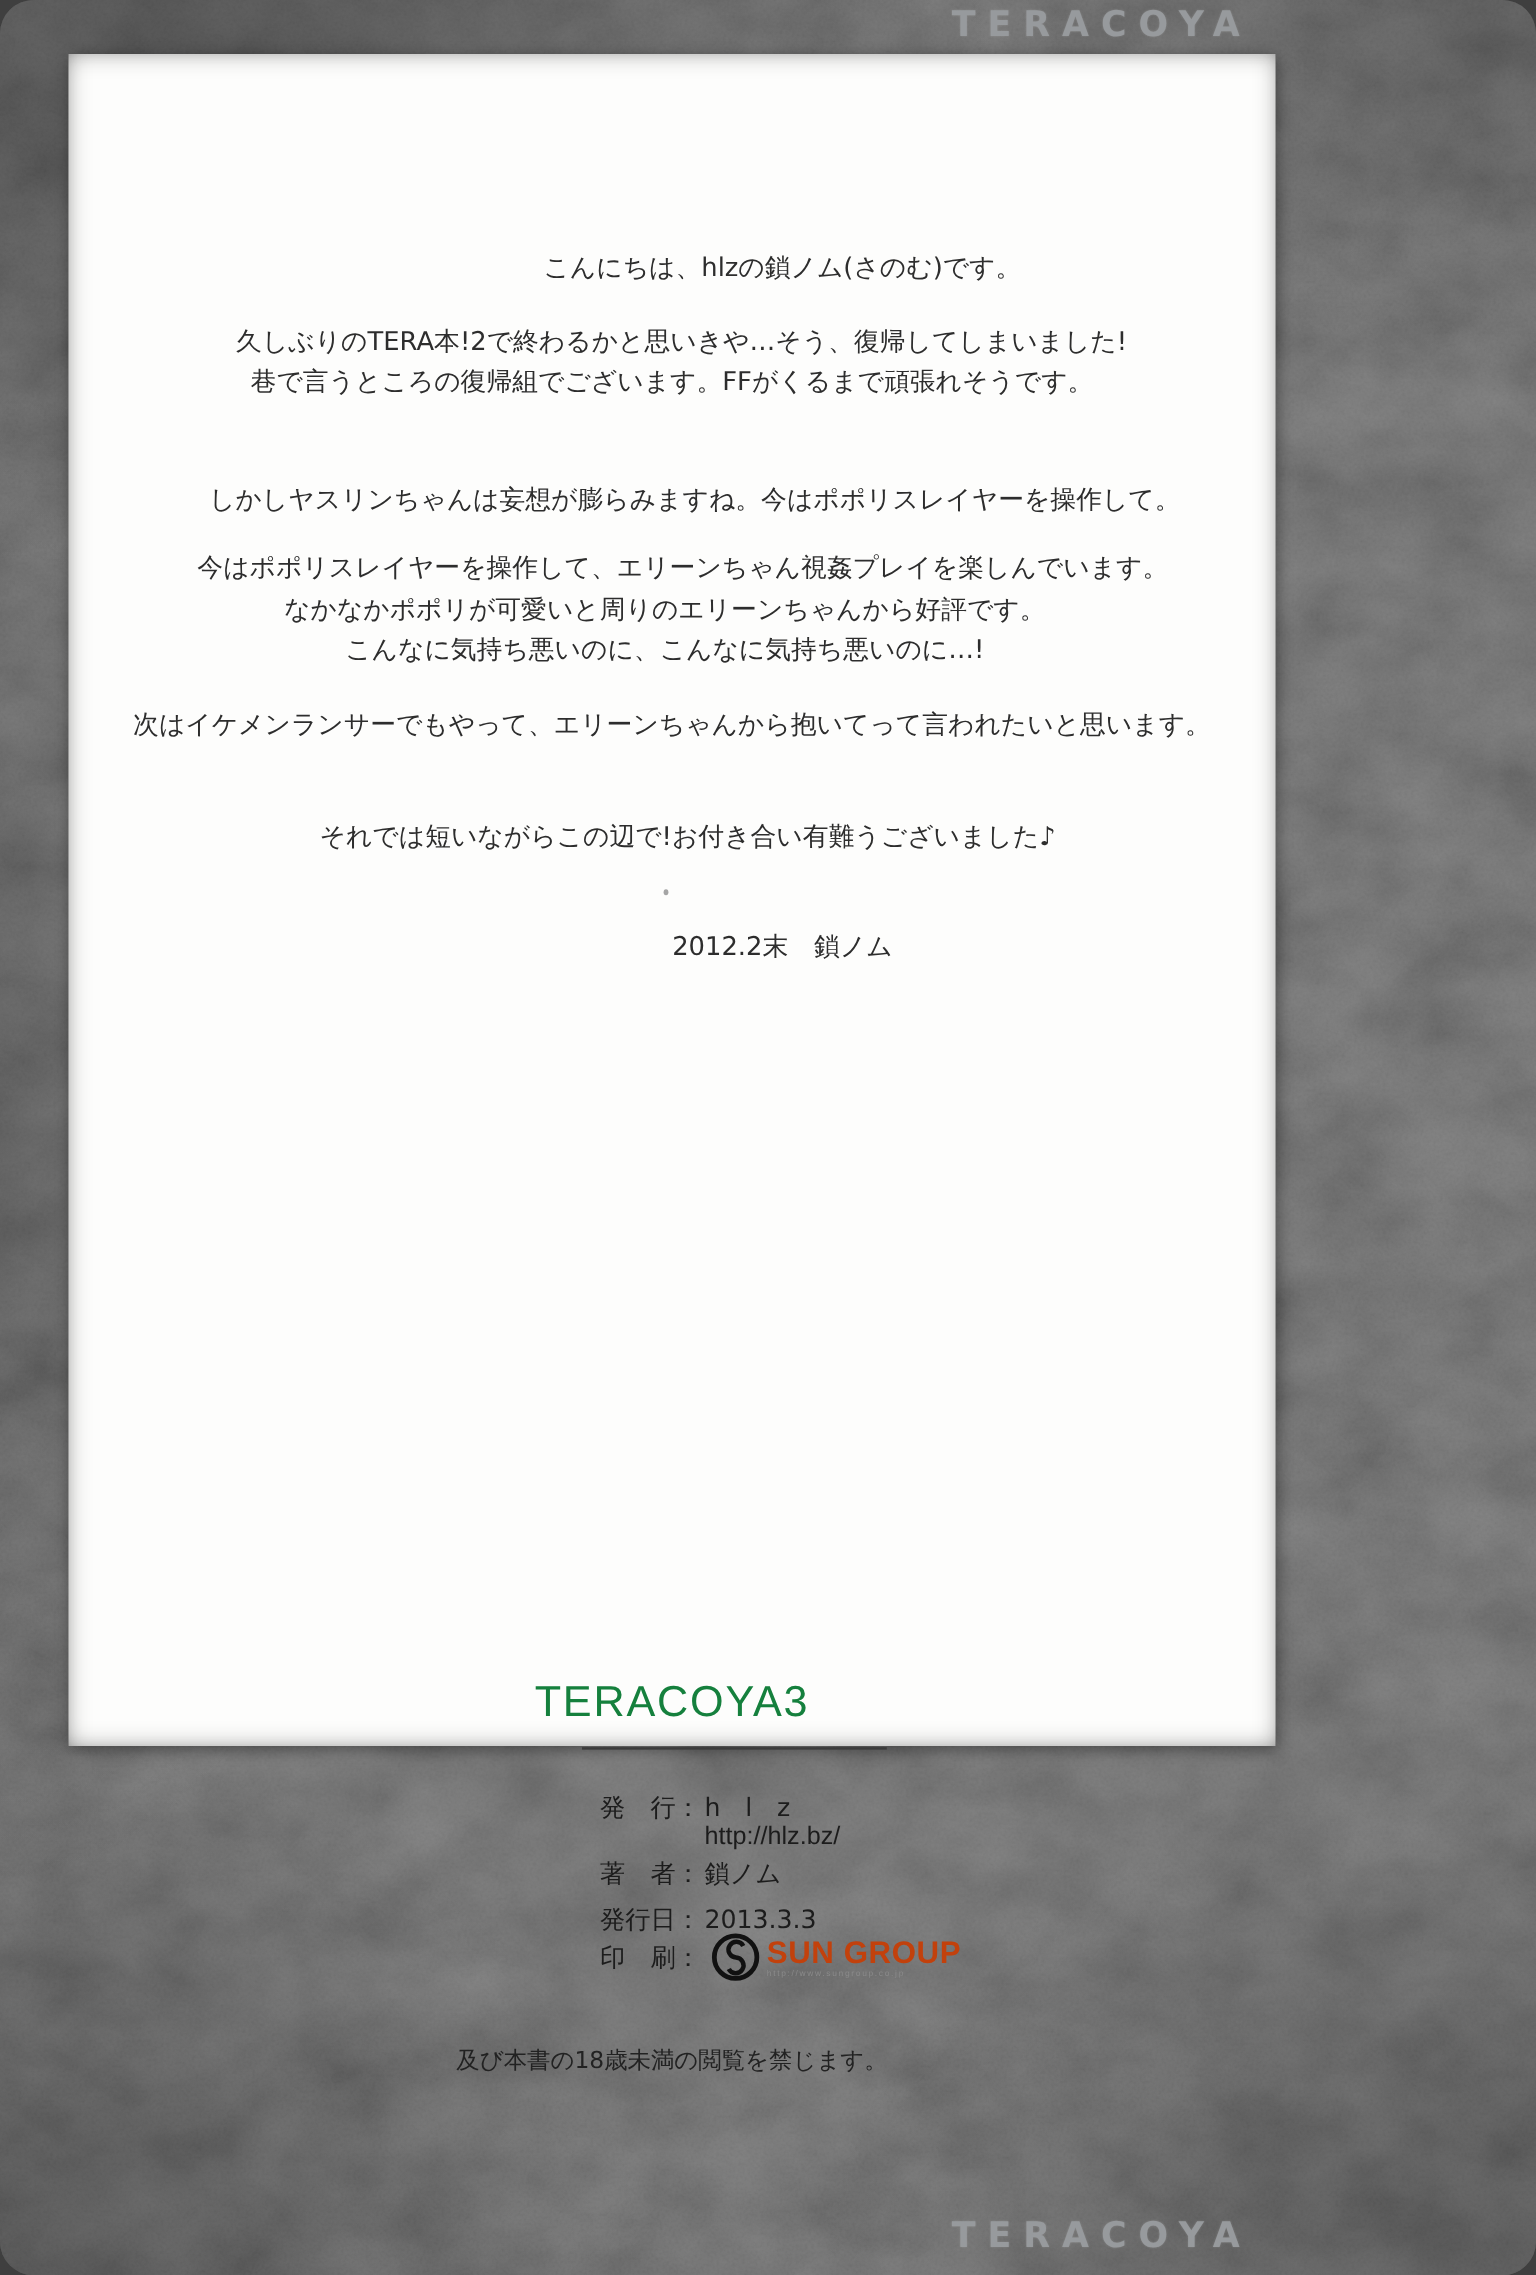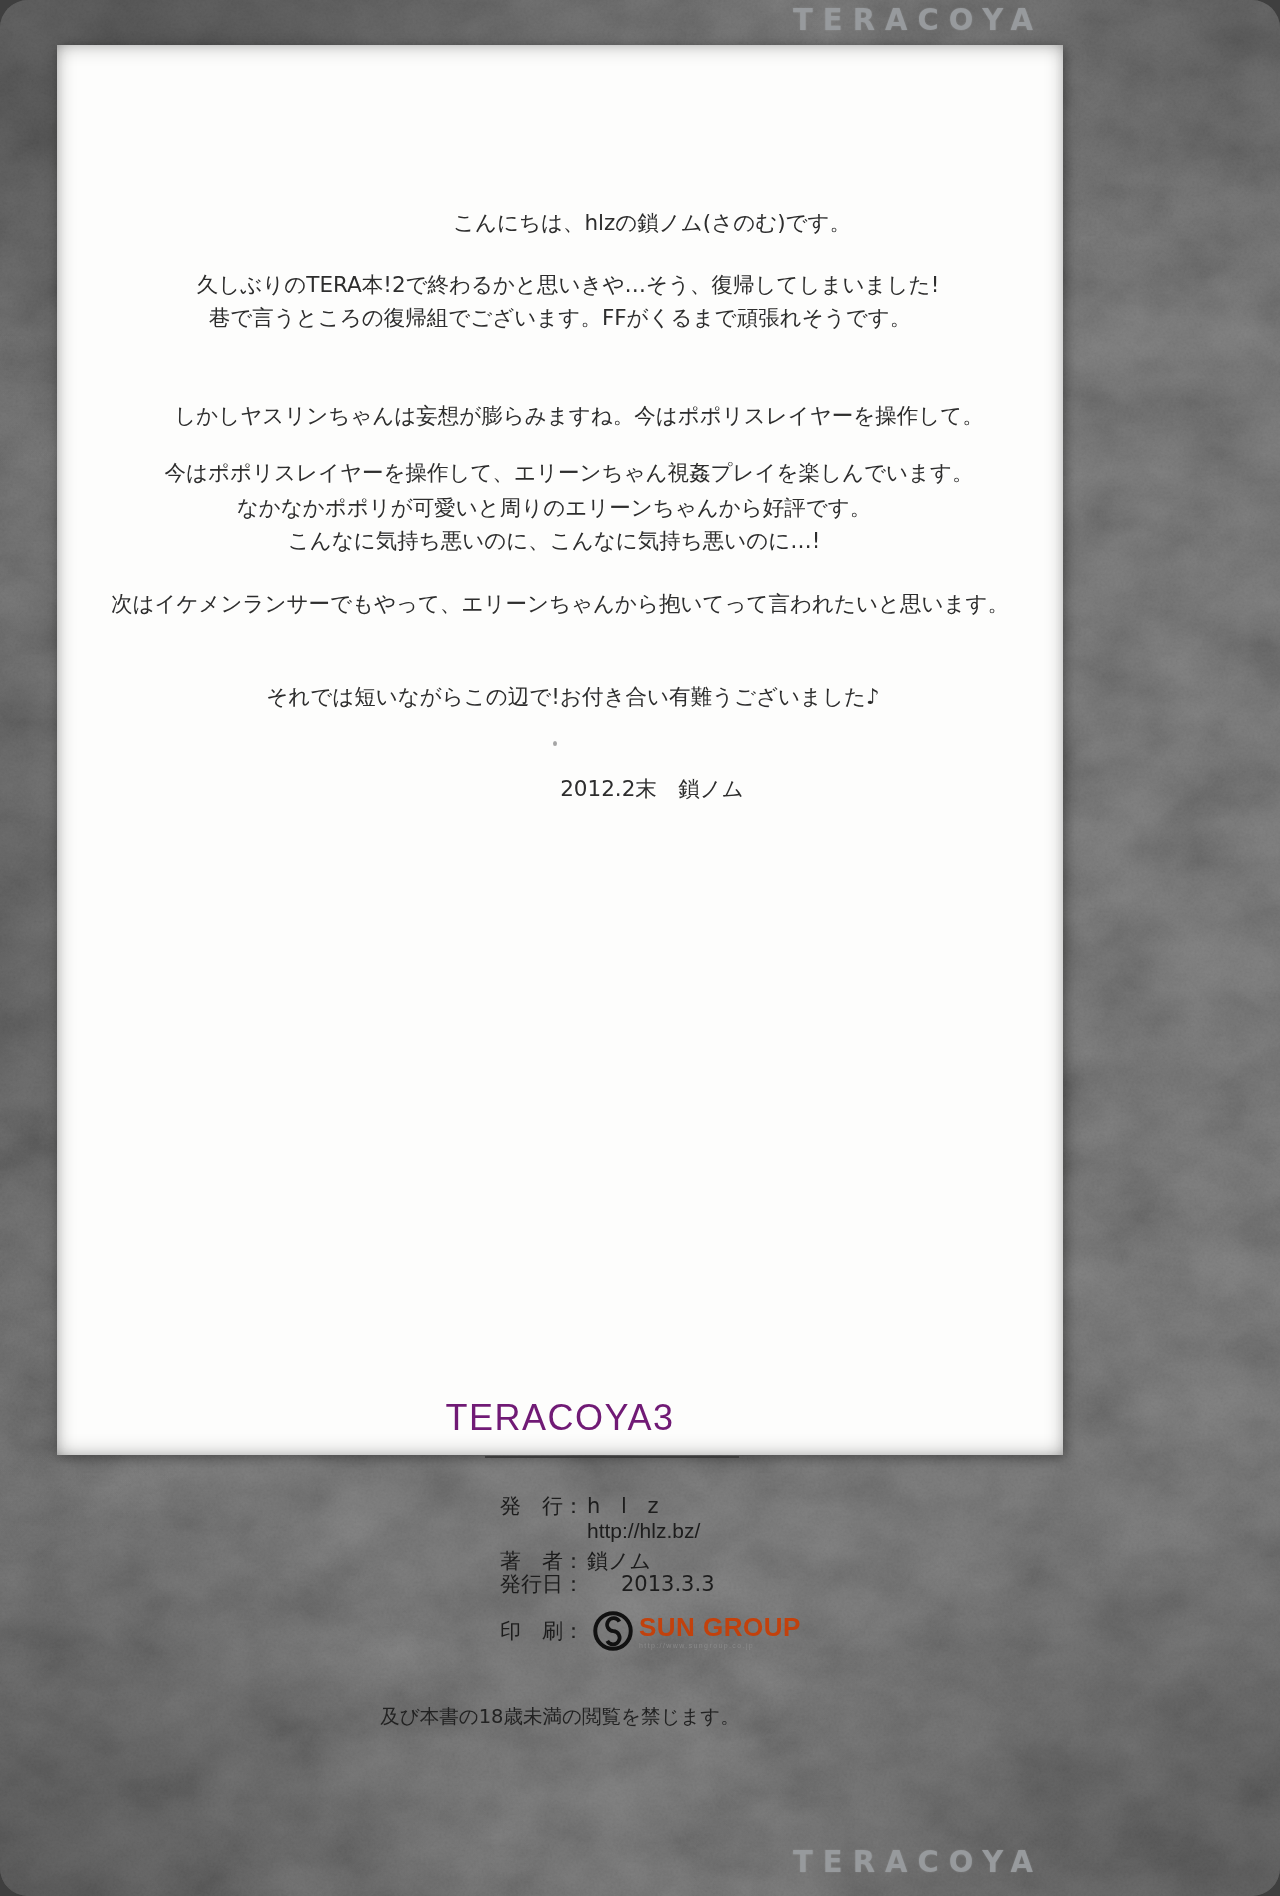--- a/index.html
+++ b/index.html
@@ -53,30 +53,30 @@
   .l7{top:481px;transform:translateX(-6px);}
   .l8{top:544px;}
   .l9{top:637px;transform:translateX(13px);}
   .sig{top:729px;transform:translateX(92px);}
 
   .speck{position:absolute;left:496px;top:696px;width:4px;height:5px;border-radius:50%;background:#8f8f8f;opacity:.8;}
 
   .c-title{
     position:absolute;top:1352px;left:0;width:100%;text-align:center;
     font-family:"Liberation Sans","DejaVu Sans",sans-serif;
-    font-size:36px;letter-spacing:1.5px;color:#701a75;
+    font-size:36px;letter-spacing:1.5px;color:#15803d;
   }
   .c-rule{position:absolute;top:1411px;left:428px;width:254px;height:2px;background:#3b3b3b;}
 
   .c-rows{position:absolute;top:1447px;left:443px;color:#1c1c1c;font-size:21px;}
   .c-row{position:absolute;left:0;white-space:nowrap;display:flex;align-items:center;}
   .r-pub{top:0;}
   .r-url{top:27px;}
   .r-auth{top:55px;}
-  .r-date{top:78px;gap:34px;}
+  .r-date{top:94px;}
   .r-print{top:118px;}
   .c-label{display:inline-block;}
   .c-val{margin-left:3px;}
   .val-spread{letter-spacing:7px;}
   .url-indent{margin-left:87px;font-family:"Liberation Sans","DejaVu Sans",sans-serif;}
   .r-date .c-val,{font-family:"Liberation Sans","DejaVu Sans",sans-serif;}
 
   .logo-wrap{display:flex;align-items:center;margin-left:8px;}
   .printer-block{display:inline-block;margin-left:5px;line-height:1;}
   .printer-name{

